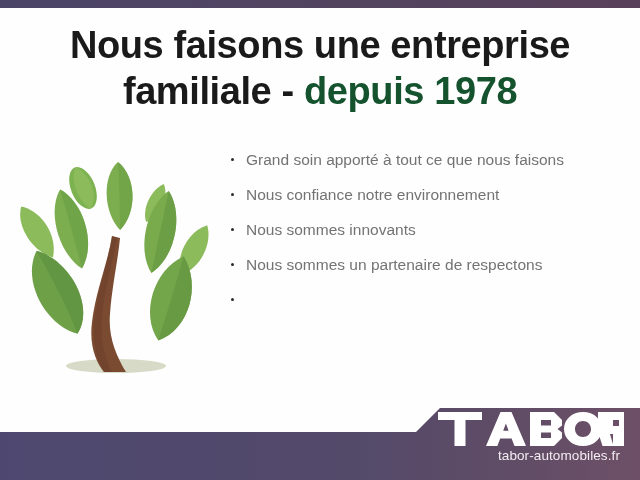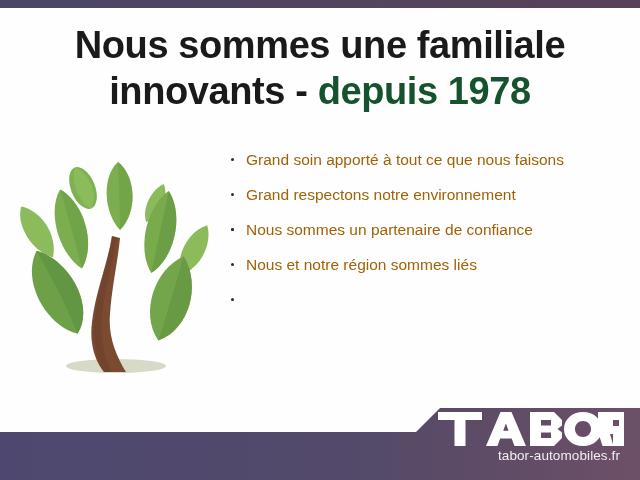--- a/index.html
+++ b/index.html
@@ -52,21 +52,21 @@
     margin: 0;
     padding: 0;
     list-style: none;
   }
   .bullets li {
     position: relative;
     padding-left: 18px;
     margin: 0 0 16px 0;
     font-size: 15.5px;
     line-height: 19px;
-    color: #a16207;
+    color: #737373;
     white-space: nowrap;
     font-family: "Liberation Sans", sans-serif;
   }
   .bullets li .dot {
     position: absolute;
     left: 3px;
     top: 8px;
     width: 3px;
     height: 3px;
     border-radius: 50%;
@@ -110,23 +110,23 @@
   }
 </style>
 </head>
 <body>
 
 <div class="slide">
 
   <div class="topbar"></div>
 
   <div class="headline">
-    <span class="line">Nous sommes une familiale</span>
+    <span class="line">Nous faisons une entreprise</span>
     <span class="line">
-      <span>innovants</span>
+      <span>familiale</span>
       <span class="hl-dash">-</span>
       <span class="hl-accent">depuis 1978</span>
     </span>
   </div>
 
   <div class="tree">
     <svg width="215" height="235" viewBox="0 0 215 235" xmlns="http://www.w3.org/2000/svg">
 
       <ellipse cx="108" cy="216" rx="50" ry="7" fill="#d7dac6"></ellipse>
 
@@ -161,24 +161,23 @@
         <path d="M44 96 C 72 116, 80 168, 54 188 C 54 160, 48 122, 44 96 Z" transform="rotate(-20 50 142)" fill="#5f9340" opacity="0.75"></path>
 
         <path d="M162 104 C 188 126, 190 172, 164 192 C 138 172, 138 126, 162 104 Z" transform="rotate(18 162 148)" fill="#73a54b"></path>
         <path d="M162 104 C 188 126, 190 172, 164 192 C 164 164, 163 128, 162 104 Z" transform="rotate(18 162 148)" fill="#649641" opacity="0.7"></path>
       </g>
     </svg>
   </div>
 
   <ul class="bullets">
     <li><span class="dot"></span><span>Grand soin apporté à tout ce que nous faisons</span></li>
-    <li><span class="dot"></span><span>Grand respectons notre environnement</span></li>
-    <li><span class="dot"></span></li>
-    <li><span class="dot"></span><span>Nous sommes un partenaire de confiance</span></li>
-    <li><span class="dot"></span><span>Nous et notre région sommes liés</span></li>
+    <li><span class="dot"></span><span>Nous confiance notre environnement</span></li>
+    <li><span class="dot"></span><span>Nous sommes innovants</span></li>
+    <li><span class="dot"></span><span>Nous sommes un partenaire de respectons</span></li>
     <li><span class="dot"></span></li>
   </ul>
 
   <div class="footer">
     <svg class="footer-svg" width="640" height="80" viewBox="0 0 640 80" xmlns="http://www.w3.org/2000/svg">
       <defs>
         <linearGradient id="footgrad" x1="0" y1="0" x2="1" y2="0">
           <stop offset="0%" stop-color="#4e4870"></stop>
           <stop offset="55%" stop-color="#534a6a"></stop>
           <stop offset="78%" stop-color="#5f4c66"></stop>

